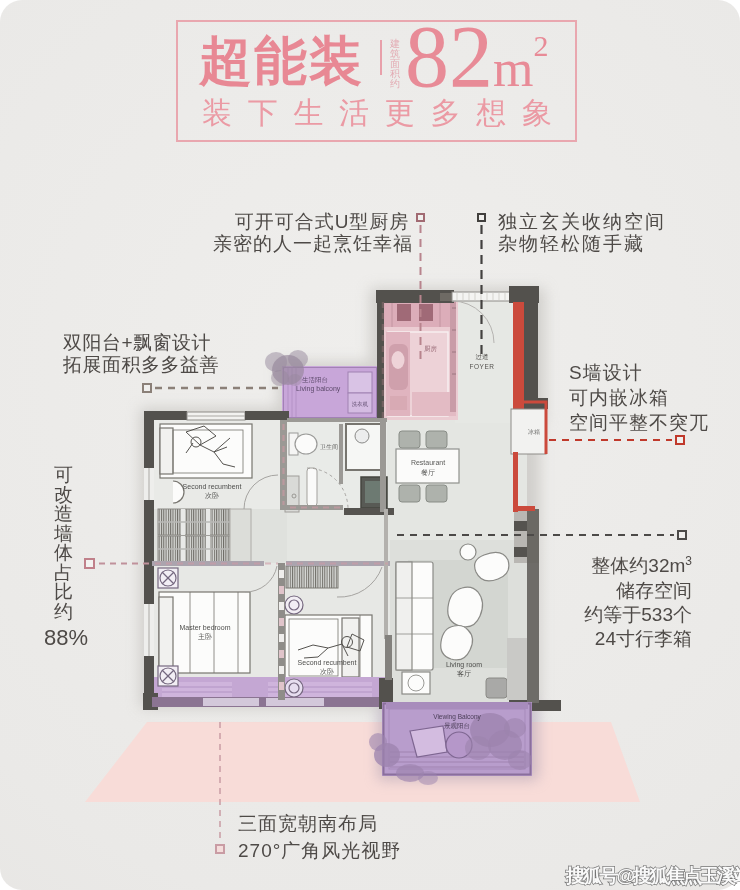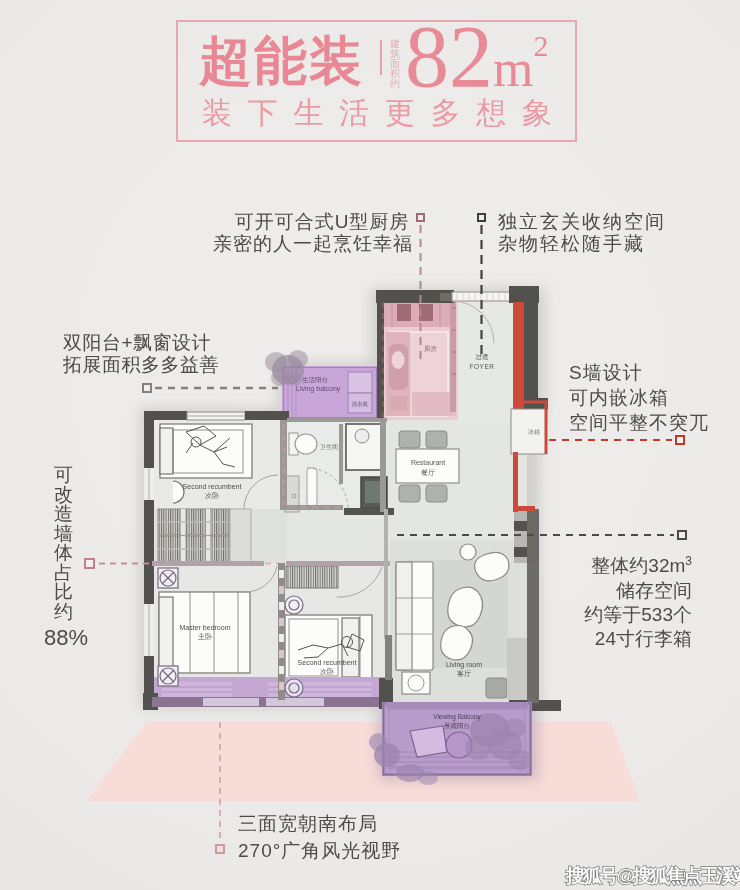--- a/index.html
+++ b/index.html
@@ -1,18 +1,18 @@
 <!DOCTYPE html>
 <html><head>
 <meta charset="utf-8">
 <style>
 html,body{margin:0;padding:0;}
 body{width:740px;height:890px;overflow:hidden;font-family:"Liberation Sans",sans-serif;}
 #stage{position:relative;width:740px;height:890px;background:
- radial-gradient(ellipse 130% 110% at 50% 42%, #efeeec 0%, #eae9e7 55%, #e2e0dd 100%);}
+ radial-gradient(ellipse 130% 110% at 50% 42%, #efeeec 0%, #eae9e7 55%, #e2e0dd 100%); border-radius: 22px;}
 svg{position:absolute;left:0;top:0;}
 </style>
 </head>
 <body>
 <div id="stage">
 <svg width="740" height="890" viewBox="0 0 740 890">
 <defs>
 <pattern id="hatch" width="2.3" height="30" patternUnits="userSpaceOnUse">
 <rect width="2.3" height="30" fill="#d4d5d2"></rect>
 <rect x="0" width="1" height="30" fill="#6e6c66"></rect>

